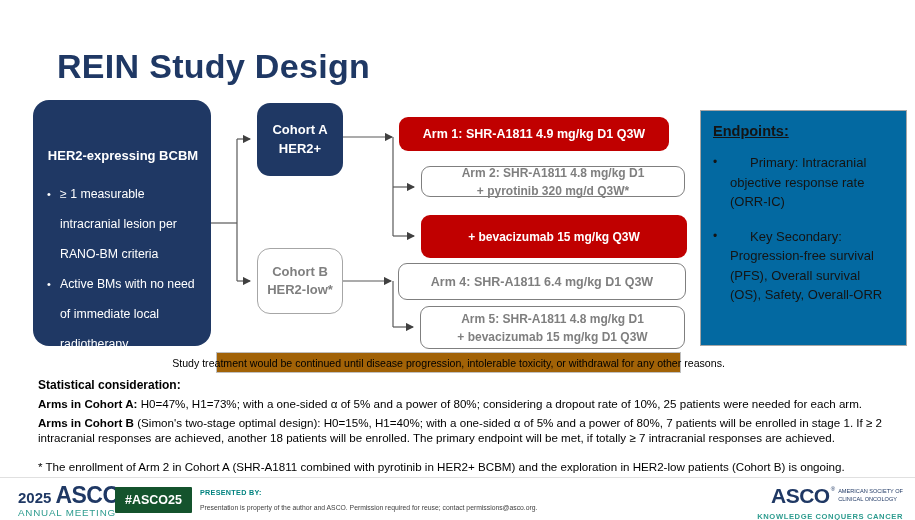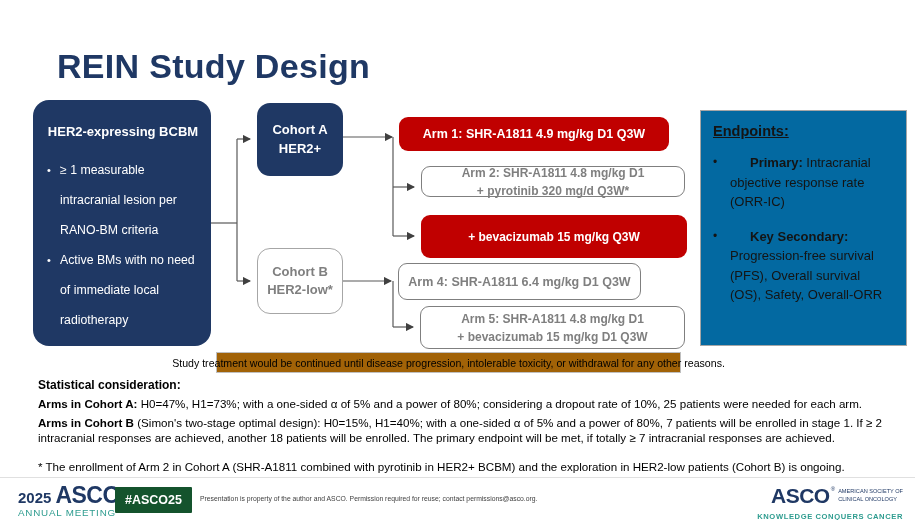--- a/index.html
+++ b/index.html
@@ -13,21 +13,21 @@
   .slide-title {
     position: absolute; left: 57px; top: 24px;
     font-size: 34px; font-weight: bold; color: #1F3864; letter-spacing: 0.3px;
   }
   svg.connectors { position: absolute; left: 0; top: 0; pointer-events: none; }
 
   
   .pop-box {
     position: absolute; left: 33px; top: 100px; width: 178px; height: 246px;
     background: #1F3864; border-radius: 16px; color: #fff;
-    padding: 24px 10px 0 12px;
+    padding: 48px 10px 0 12px;
   }
   .pop-title { text-align: center; font-weight: bold; font-size: 13px; margin-bottom: 16px; }
   .pop-box ul { list-style: none; margin: 0; padding: 0 0 0 2px; font-size: 12.3px; }
   .pop-box li { position: relative; padding-left: 13px; line-height: 30px; }
   .pop-box li::before { content: "•"; position: absolute; left: 0; top: 0; font-size: 11px; }
 
   
   .cohort {
     position: absolute; width: 86px; border-radius: 13px;
     display: flex; flex-direction: column; justify-content: center; align-items: center;
@@ -40,32 +40,32 @@
   .arm {
     position: absolute; border-radius: 9px;
     display: flex; flex-direction: column; justify-content: center; align-items: center;
     font-weight: bold; text-align: center;
   }
   .arm-red { background: #C00000; color: #fff; }
   .arm-outline { background: #fff; border: 1.5px solid #7F7F7F; color: #7F7F7F; }
   .arm-1 { left: 399px; top: 117px; width: 270px; height: 34px; font-size: 12.5px; }
   .arm-2 { left: 421px; top: 166px; width: 264px; height: 31px; font-size: 12px; line-height: 1.5; }
   .arm-3 { left: 421px; top: 215px; width: 266px; height: 43px; font-size: 12px; line-height: 1.5; }
-  .arm-4 { left: 398px; top: 263px; width: 243px; height: 37px; font-size: 12.5px; }
+  .arm-4 { left: 398px; top: 263px; width: 288px; height: 37px; font-size: 12.5px; }
   .arm-5 { left: 420px; top: 306px; width: 265px; height: 43px; font-size: 12px; line-height: 1.5; }
 
   
   .endpoints {
     position: absolute; left: 700px; top: 110px; width: 207px; height: 236px;
     background: #0369a1; border: 1px solid #A6A6A6; padding: 10px 12px; color: #141414;
   }
   .ep-title { font-size: 14.5px; font-weight: bold; text-decoration: underline; margin: 2px 0 14px; }
   .ep-item { display: flex; font-size: 13px; line-height: 1.5; margin-bottom: 15px; }
   .ep-bullet { width: 17px; flex: none; font-size: 12px; }
-  .ep-lead { font-weight: bold; padding-left: 20px; }
+  .ep-lead { font-weight: normal; padding-left: 20px; }
 
   
   .note {
     position: absolute; left: 216px; top: 352px; width: 465px; height: 21px;
     border: 1px solid #BFBFBF; background: #a16207;
     display: flex; align-items: center; justify-content: center;
     font-size: 10.6px; color: #000; white-space: nowrap;
   }
 
   
@@ -186,20 +186,21 @@
   <div class="meeting-logo">
     <div class="meeting-row">
       <span class="meeting-year">2025</span>
       <span class="meeting-org">ASCO</span>
       <span class="meeting-reg">®</span>
     </div>
     <div class="meeting-name">ANNUAL MEETING</div>
   </div>
   <div class="hashtag-box">#ASCO25</div>
   <div class="presented">
+    <div class="presented-label">PRESENTED BY:</div>
     <div class="presented-text">Presentation is property of the author and ASCO. Permission required for reuse; contact permissions@asco.org.</div>
   </div>
   <div class="asco-logo">
     <div class="asco-logo-row">
       <span class="asco-logo-name">ASCO</span>
       <span class="asco-logo-reg">®</span>
       <span class="asco-society">
         <span>AMERICAN SOCIETY OF</span>
         <span>CLINICAL ONCOLOGY</span>
       </span>

